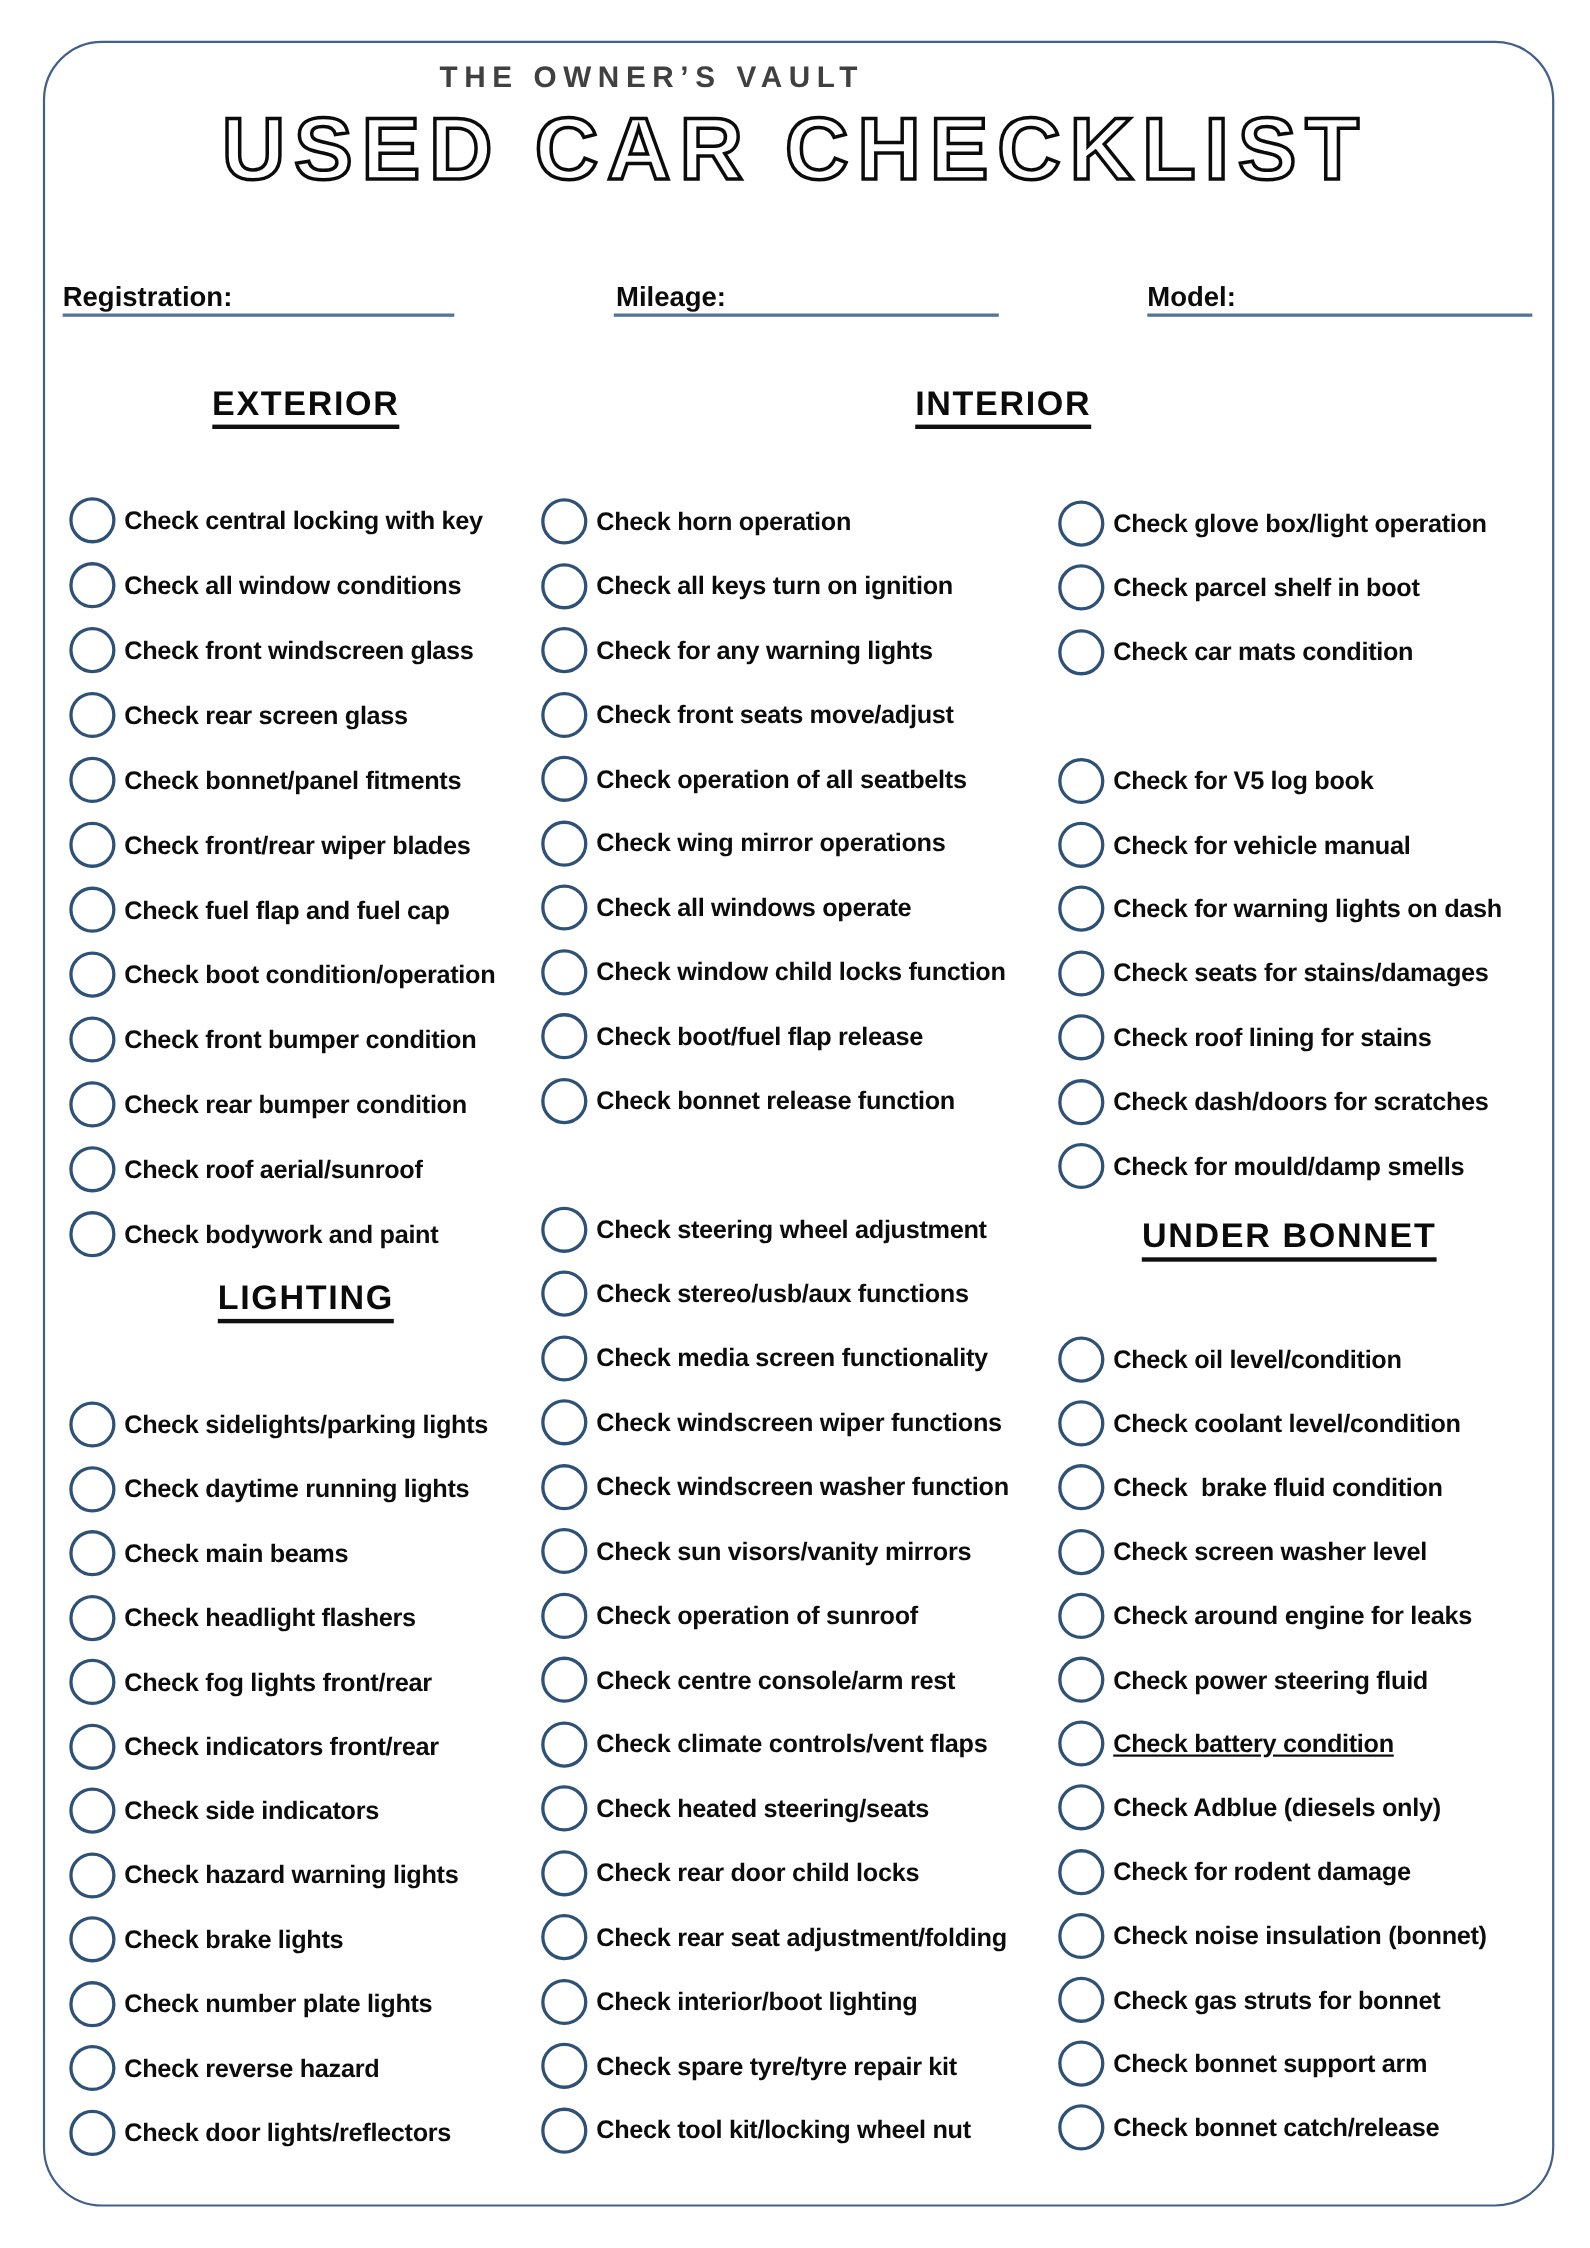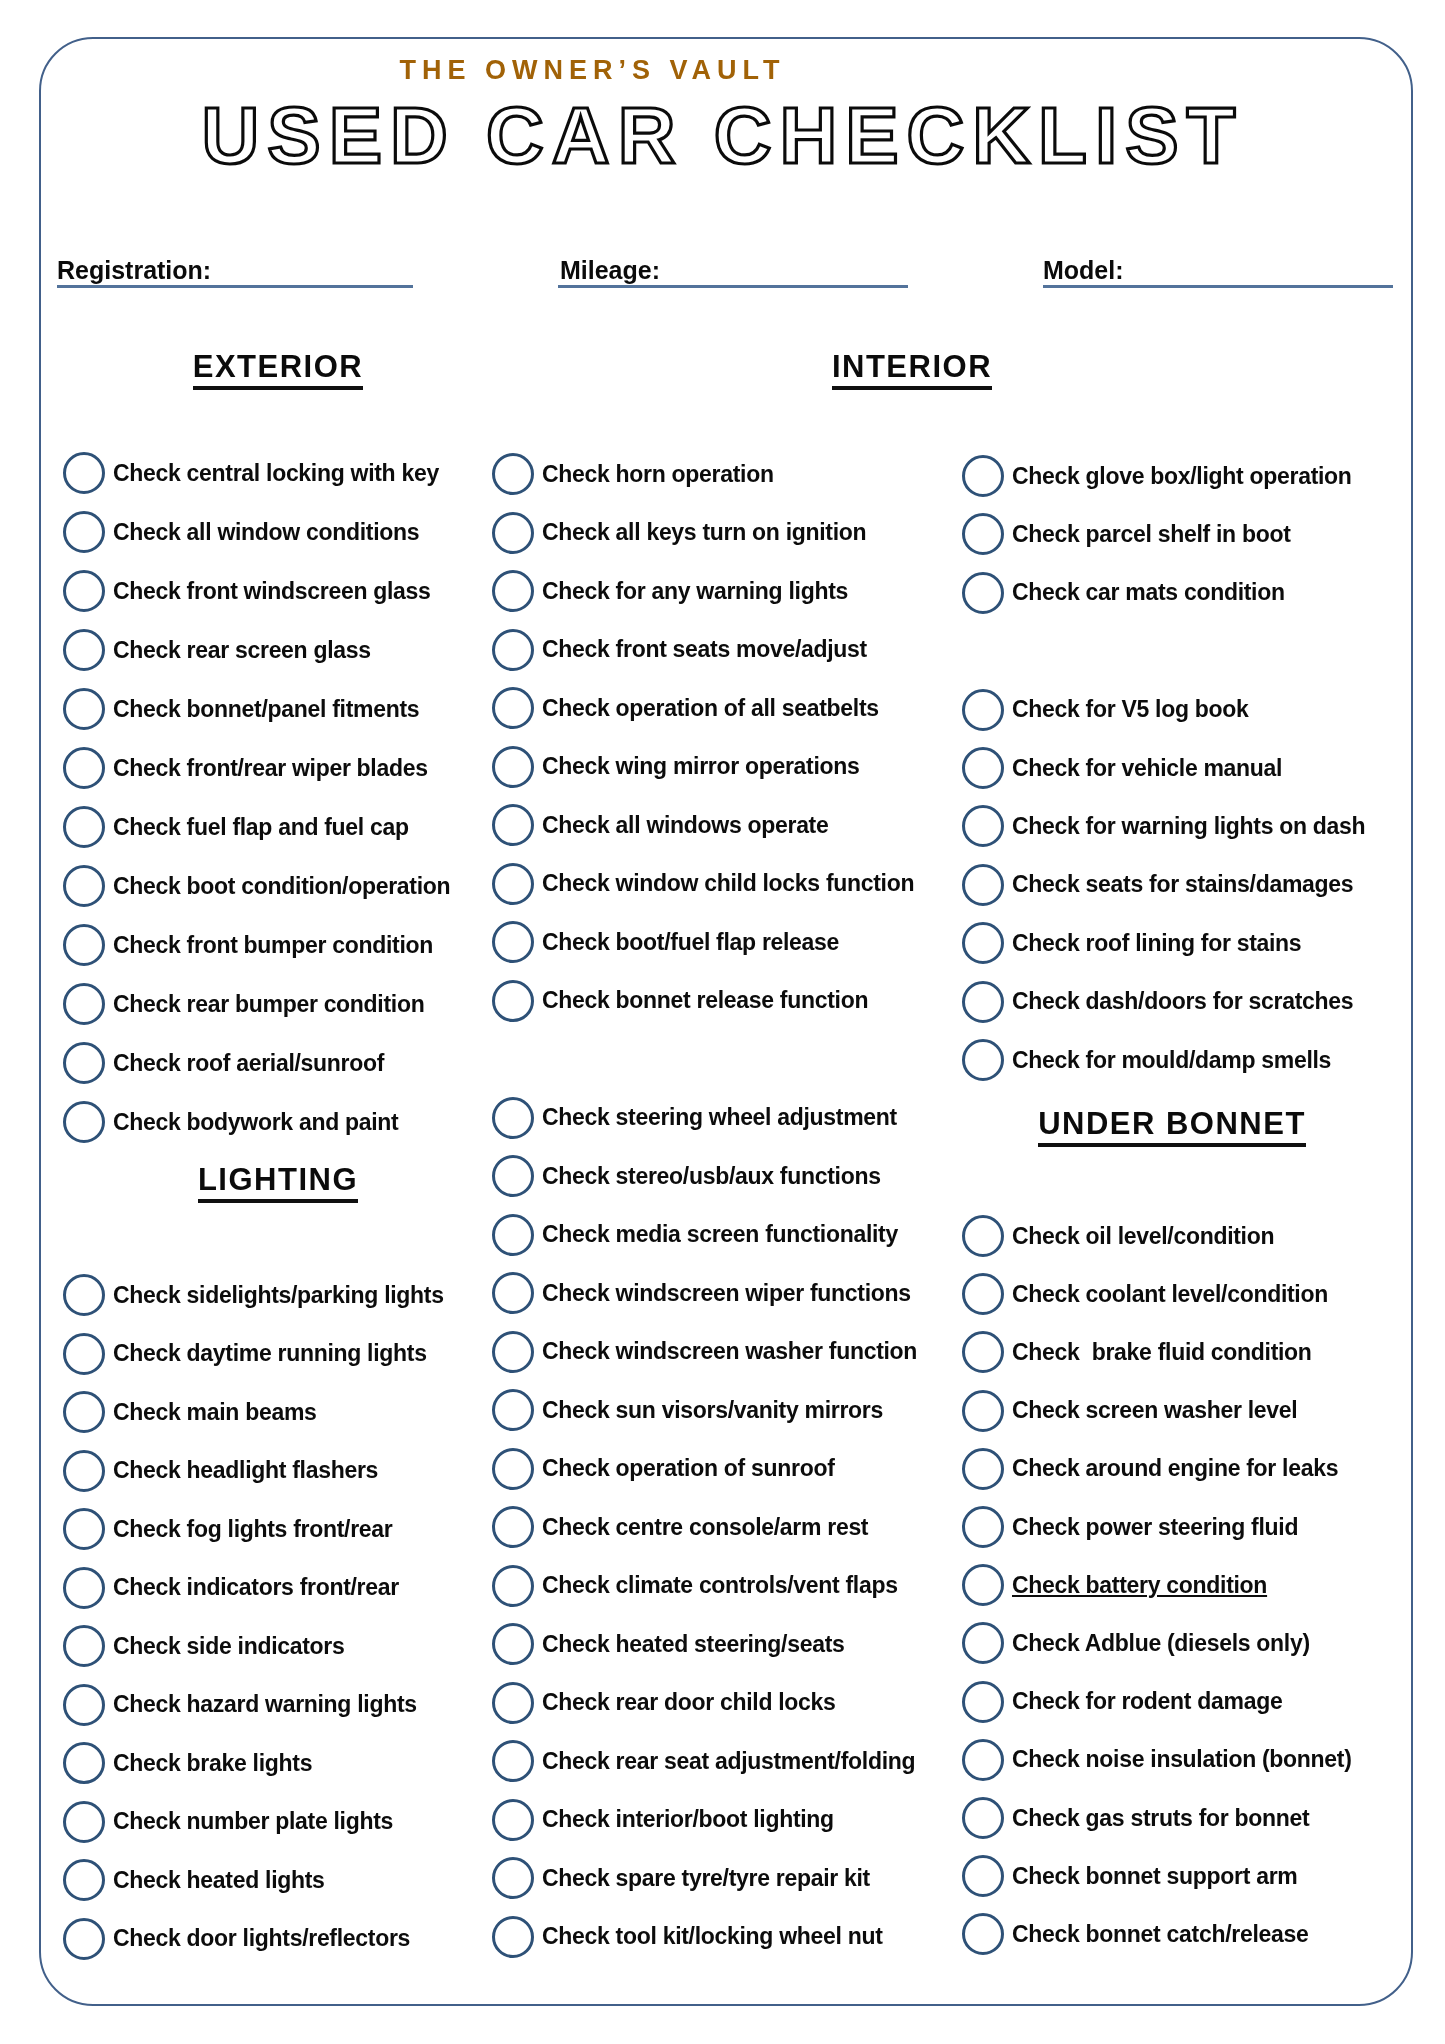--- a/index.html
+++ b/index.html
@@ -7,21 +7,21 @@
     position:relative;width:1445px;height:2044px;background:#ffffff;
     font-family:"Liberation Sans","DejaVu Sans",sans-serif;color:#0d0d0d;overflow:hidden;
   }
   .sheet{
     position:absolute;left:39px;top:37px;width:1374px;height:1969px;
     box-sizing:border-box;border:2px solid var(--border,#42608a);border-radius:54px;
     background:#ffffff;
   }
   .brand{
     position:absolute;left:0;top:57px;width:1185px;text-align:center;
-    font-size:27px;font-weight:700;letter-spacing:6px;color:#a16207;line-height:1;
+    font-size:27px;font-weight:700;letter-spacing:6px;color:#404040;line-height:1;
   }
   .big-title{
     position:absolute;left:0;top:96px;width:1445px;margin:0;text-align:center;
     font-size:80px;font-weight:700;letter-spacing:8px;line-height:1;
     color:#ffffff;-webkit-text-stroke:3.2px #0b0b0b;white-space:nowrap;
   }
   .field-label{
     position:absolute;font-size:25px;font-weight:700;line-height:1;color:#0b0b0b;white-space:nowrap;
   }
   .field-line{
@@ -162,21 +162,21 @@
       <div class="row" style="top: 1711px; left: 63px;">
         <span class="circle"></span>
         <span class="item-label">Check brake lights</span>
       </div>
       <div class="row" style="top: 1769.5px; left: 63px;">
         <span class="circle"></span>
         <span class="item-label">Check number plate lights</span>
       </div>
       <div class="row" style="top: 1828px; left: 63px;">
         <span class="circle"></span>
-        <span class="item-label">Check heated lights</span>
+        <span class="item-label">Check reverse hazard</span>
       </div>
       <div class="row" style="top: 1886.5px; left: 63px;">
         <span class="circle"></span>
         <span class="item-label">Check door lights/reflectors</span>
       </div>
     </div>
   <div class="rows-layer">
       <div class="row" style="top: 422px; left: 492px;">
         <span class="circle"></span>
         <span class="item-label">Check horn operation</span>

